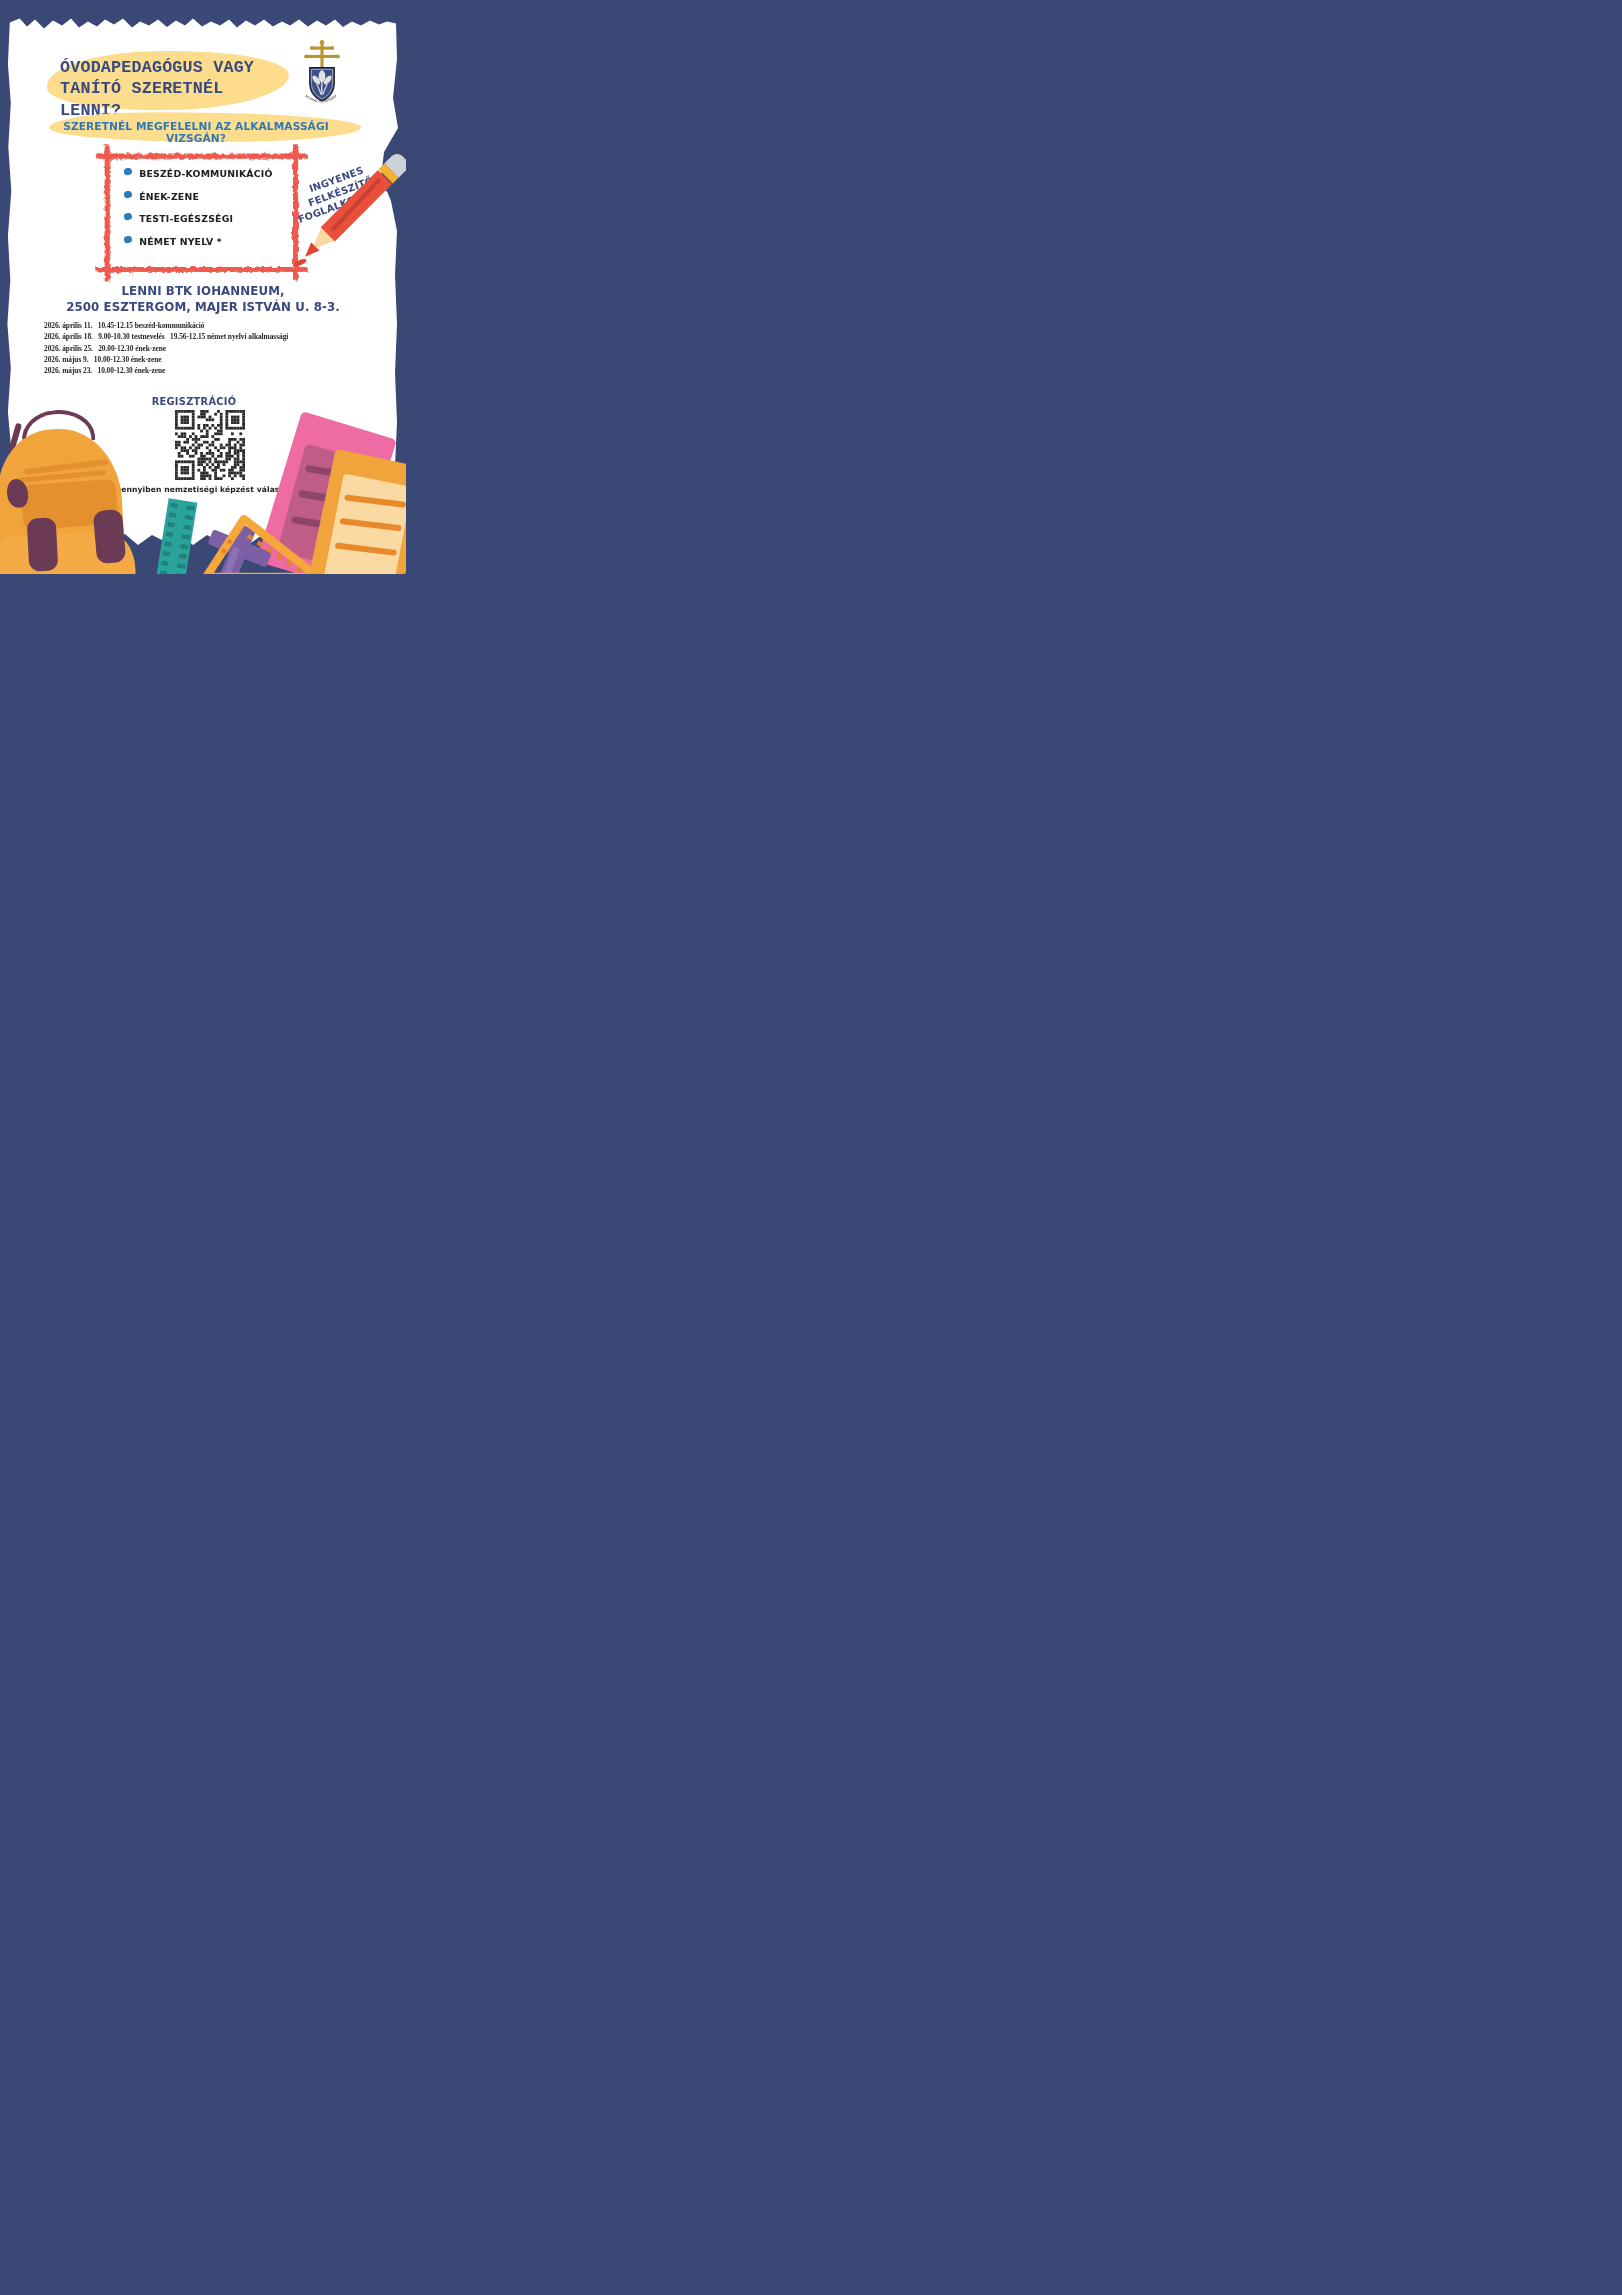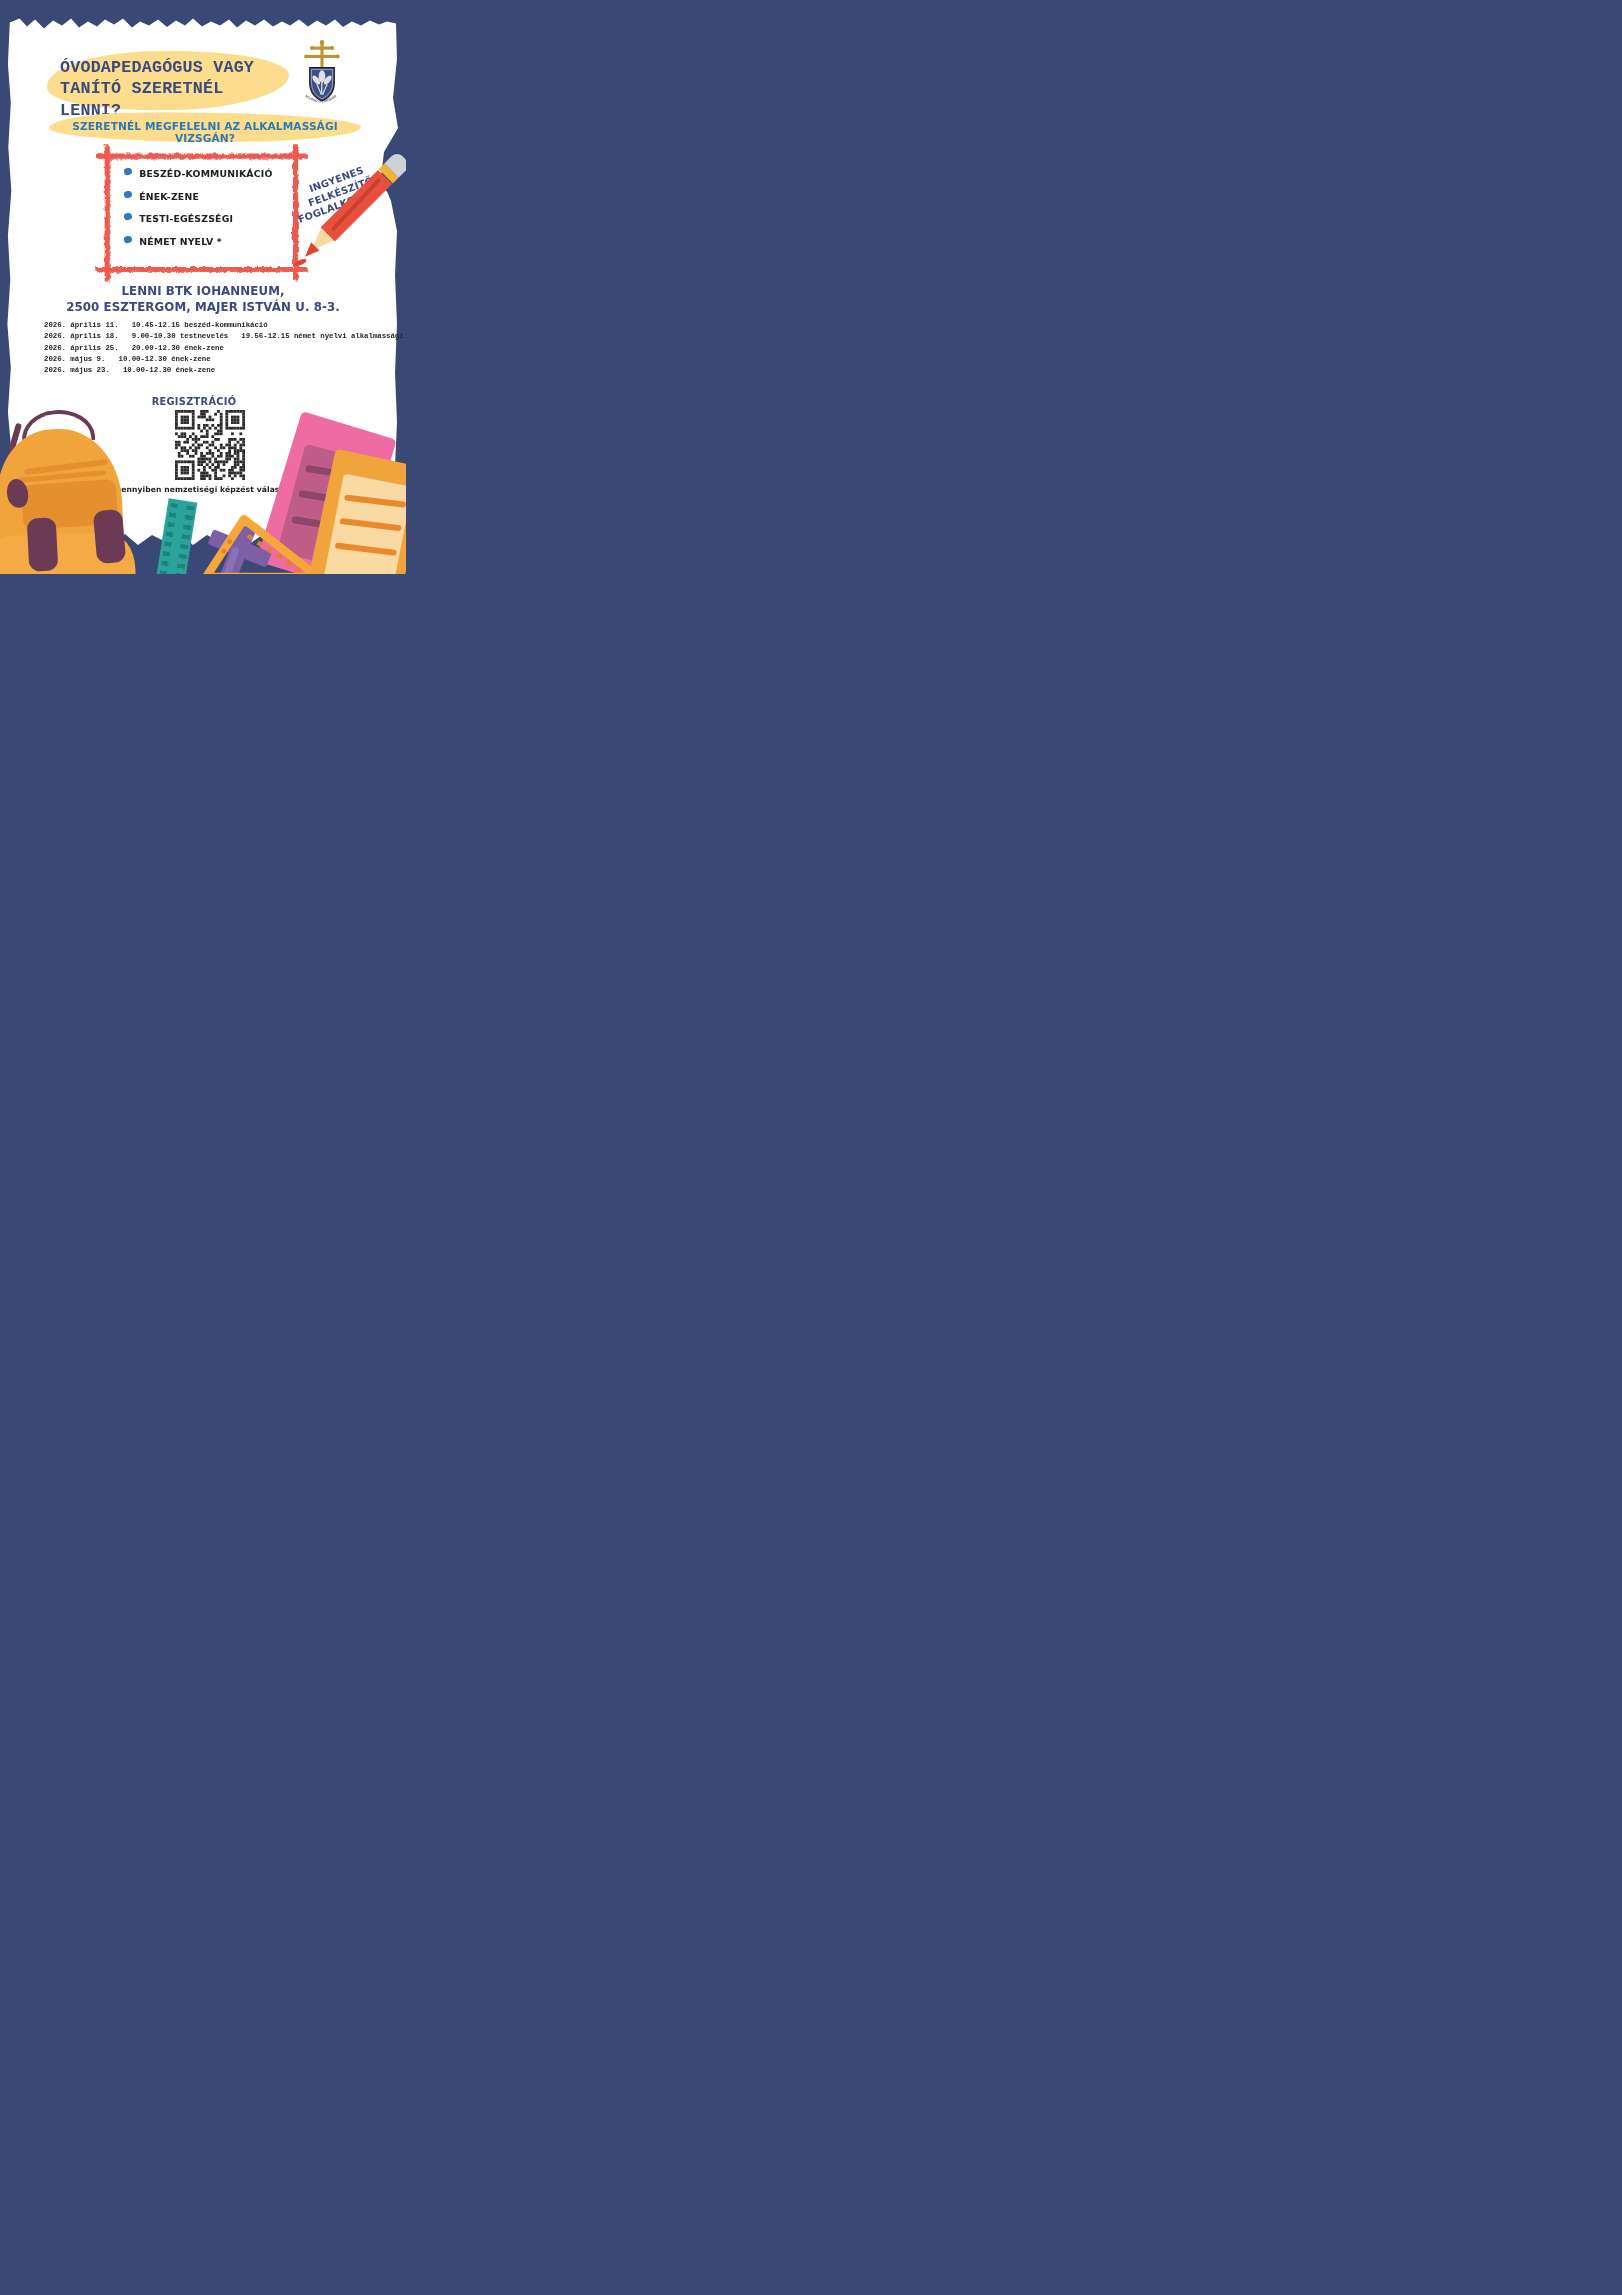--- a/index.html
+++ b/index.html
@@ -18,21 +18,21 @@
     border-radius:46% 54% 50% 50% / 58% 46% 58% 42%;transform:rotate(-1deg);}
   .blob-sub{left:49px;top:112px;width:312px;height:30px;
     border-radius:30% 70% 40% 60% / 50% 55% 45% 50%;transform:rotate(-.4deg);}
   .title{
     position:absolute;left:60px;top:57px;width:231px;
     color:#3b4a7e;font-size:16.7px;font-weight:bold;line-height:1.28;
     letter-spacing:0.2px;
     font-family:Liberation Mono, monospace;
   }
   .subtitle{
-    position:absolute;left:53px;top:120px;width:304px;text-align:center;
+    position:absolute;left:44px;top:120px;width:304px;text-align:center;
     color:#2e78b8;font-size:10.6px;font-weight:bold;letter-spacing:0.1px;
   }
   
   .crest{position:absolute;left:300px;top:38px;width:44px;height:69px;}
   
   .frame-svg{position:absolute;left:0;top:0;pointer-events:none;}
   
   .exam-list{position:absolute;left:124px;top:168px;}
   .exam-item{display:flex;align-items:flex-start;height:22.6px;}
   .exam-dot{
@@ -59,21 +59,21 @@
   .pencil-band{position:absolute;left:114px;top:0;width:7.9px;height:19.6px;background:#f3b234;}
   .pencil-eraser{position:absolute;left:122px;top:0;width:17.7px;height:19.6px;background:#cdd1d8;
     border-radius:0 7.4px 7.4px 0;}
   .pencil-mark{position:absolute;left:294px;top:260px;width:12.8px;height:5.4px;background:#e0462e;
     border-radius:50%;transform:rotate(-24deg);}
   
   .venue{position:absolute;left:0;right:0;top:284px;text-align:center;
     color:#3b4a7e;font-weight:bold;font-size:11.8px;line-height:1.35;letter-spacing:0.1px;}
   
   .schedule{position:absolute;left:44px;top:320px;color:#262626;
-    font-family:Liberation Mono, monospace;font-size:7.4px;font-weight:bold;
+    font-family:Liberation Serif, serif;font-size:7.4px;font-weight:bold;
     line-height:11.3px;letter-spacing:-0.05px;}
   .schedule div{white-space:pre-wrap;}
   
   .reg-label{position:absolute;left:0;right:18px;top:396px;text-align:center;
     color:#3b4a7e;font-size:9.8px;font-weight:bold;letter-spacing:0.3px;}
   .qr{position:absolute;left:175px;top:410px;width:70px;height:70px;background:#fff;}
   
   .footnote{position:absolute;left:0;right:0;top:485px;text-align:center;
     color:#1d1d1b;font-size:7.6px;font-weight:bold;letter-spacing:0.1px;}
   

